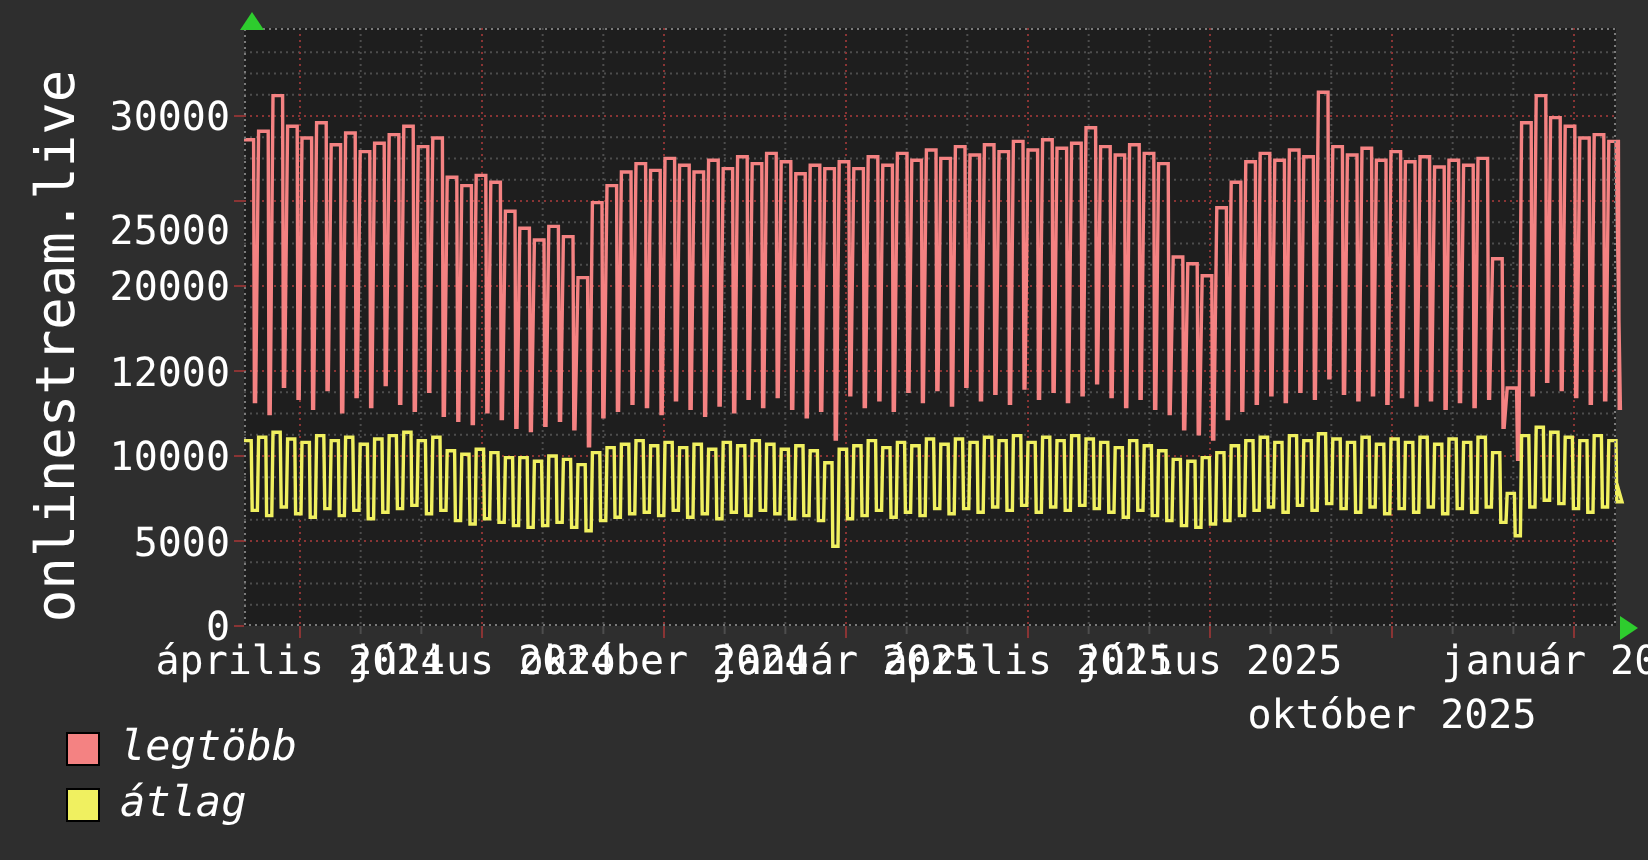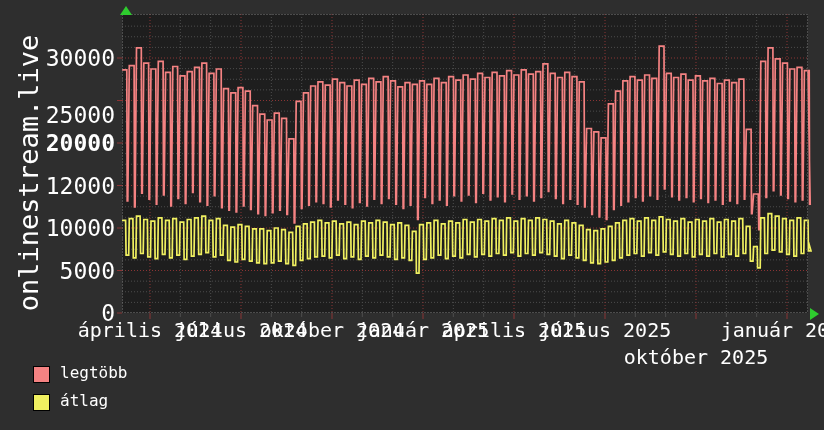--- a/index.html
+++ b/index.html
@@ -12,40 +12,40 @@
     position:absolute;left:-122px;top:158px;width:300px;height:30px;
     transform:rotate(-90deg);transform-origin:center center;
     font-size:27px;text-align:center;white-space:nowrap;letter-spacing:0px;
   }
   #plot{
     position:absolute;left:122px;top:14px;width:686px;height:299px;
     background:#1e1e1e;
   }
   #plot svg{position:absolute;left:0;top:0;overflow:visible;}
   .ylabel{
-    position:absolute;width:112px;text-align:right;font-size:23px;line-height:20px;
+    position:absolute;width:112px;text-align:right;font-size:20px;line-height:20px;
   }
   .xlabel{
     position:absolute;top:320px;font-size:20px;line-height:20px;white-space:pre;
     transform:translateX(-50%);
   }
   .arrow-up{
     position:absolute;left:120px;top:6px;width:0;height:0;
     border-left:6px solid transparent;border-right:6px solid transparent;
     border-bottom:9px solid #2ecc2e;
   }
   .arrow-right{
     position:absolute;left:810px;top:308px;width:0;height:0;
     border-top:6px solid transparent;border-bottom:6px solid transparent;
     border-left:9px solid #2ecc2e;
   }
   .legend-swatch{
     position:absolute;left:33px;width:15px;height:15px;border:1px solid #000;
   }
-  .legend-text{position:absolute;font-size:16px;line-height:20px;white-space:pre;}
+  .legend-text{position:absolute;font-size:21px;line-height:20px;white-space:pre;font-style:italic;}
 </style>
 </head>
 <body>
 
 <div id="screen">
   <div id="vtitle">onlinestream.live</div>
 
   <div id="plot">
     <svg id="chart-svg" width="686" height="306" viewBox="0 0 686 306">
         <rect x="0" y="0" width="686" height="299" fill="#1e1e1e"></rect>
@@ -132,21 +132,21 @@
         <rect x="0.5" y="0.5" width="685" height="298" fill="none" stroke="#7a7a7a" stroke-width="1" stroke-dasharray="1 2"></rect>
       </svg>
   </div>
 
   <div class="arrow-up"></div>
   <div class="arrow-right"></div>
 
   <div id="ylabels">
       <div class="ylabel" style="left: 3px; top: 48px;">30000</div>
       <div class="ylabel" style="left: 3px; top: 90.5px; margin-top: 14px;">25000</div>
-      <div class="ylabel" style="left: 3px; top: 133px; font-weight: bold;">20000</div>
+      <div class="ylabel" style="left: 3px; top: 133px;">20000</div>
       <div class="ylabel" style="left: 3px; top: 175.5px;">12000</div>
       <div class="ylabel" style="left: 3px; top: 218px;">10000</div>
       <div class="ylabel" style="left: 3px; top: 260.5px;">5000</div>
       <div class="ylabel" style="left: 3px; top: 303px;">0</div>
     </div>
   <div id="xlabels">
       <div class="xlabel" style="left: 150px;">április 2024</div>
       <div class="xlabel" style="left: 241px;">július 2024</div>
       <div class="xlabel" style="left: 332px;">október 2024</div>
       <div class="xlabel" style="left: 423px;">január 2025</div>

